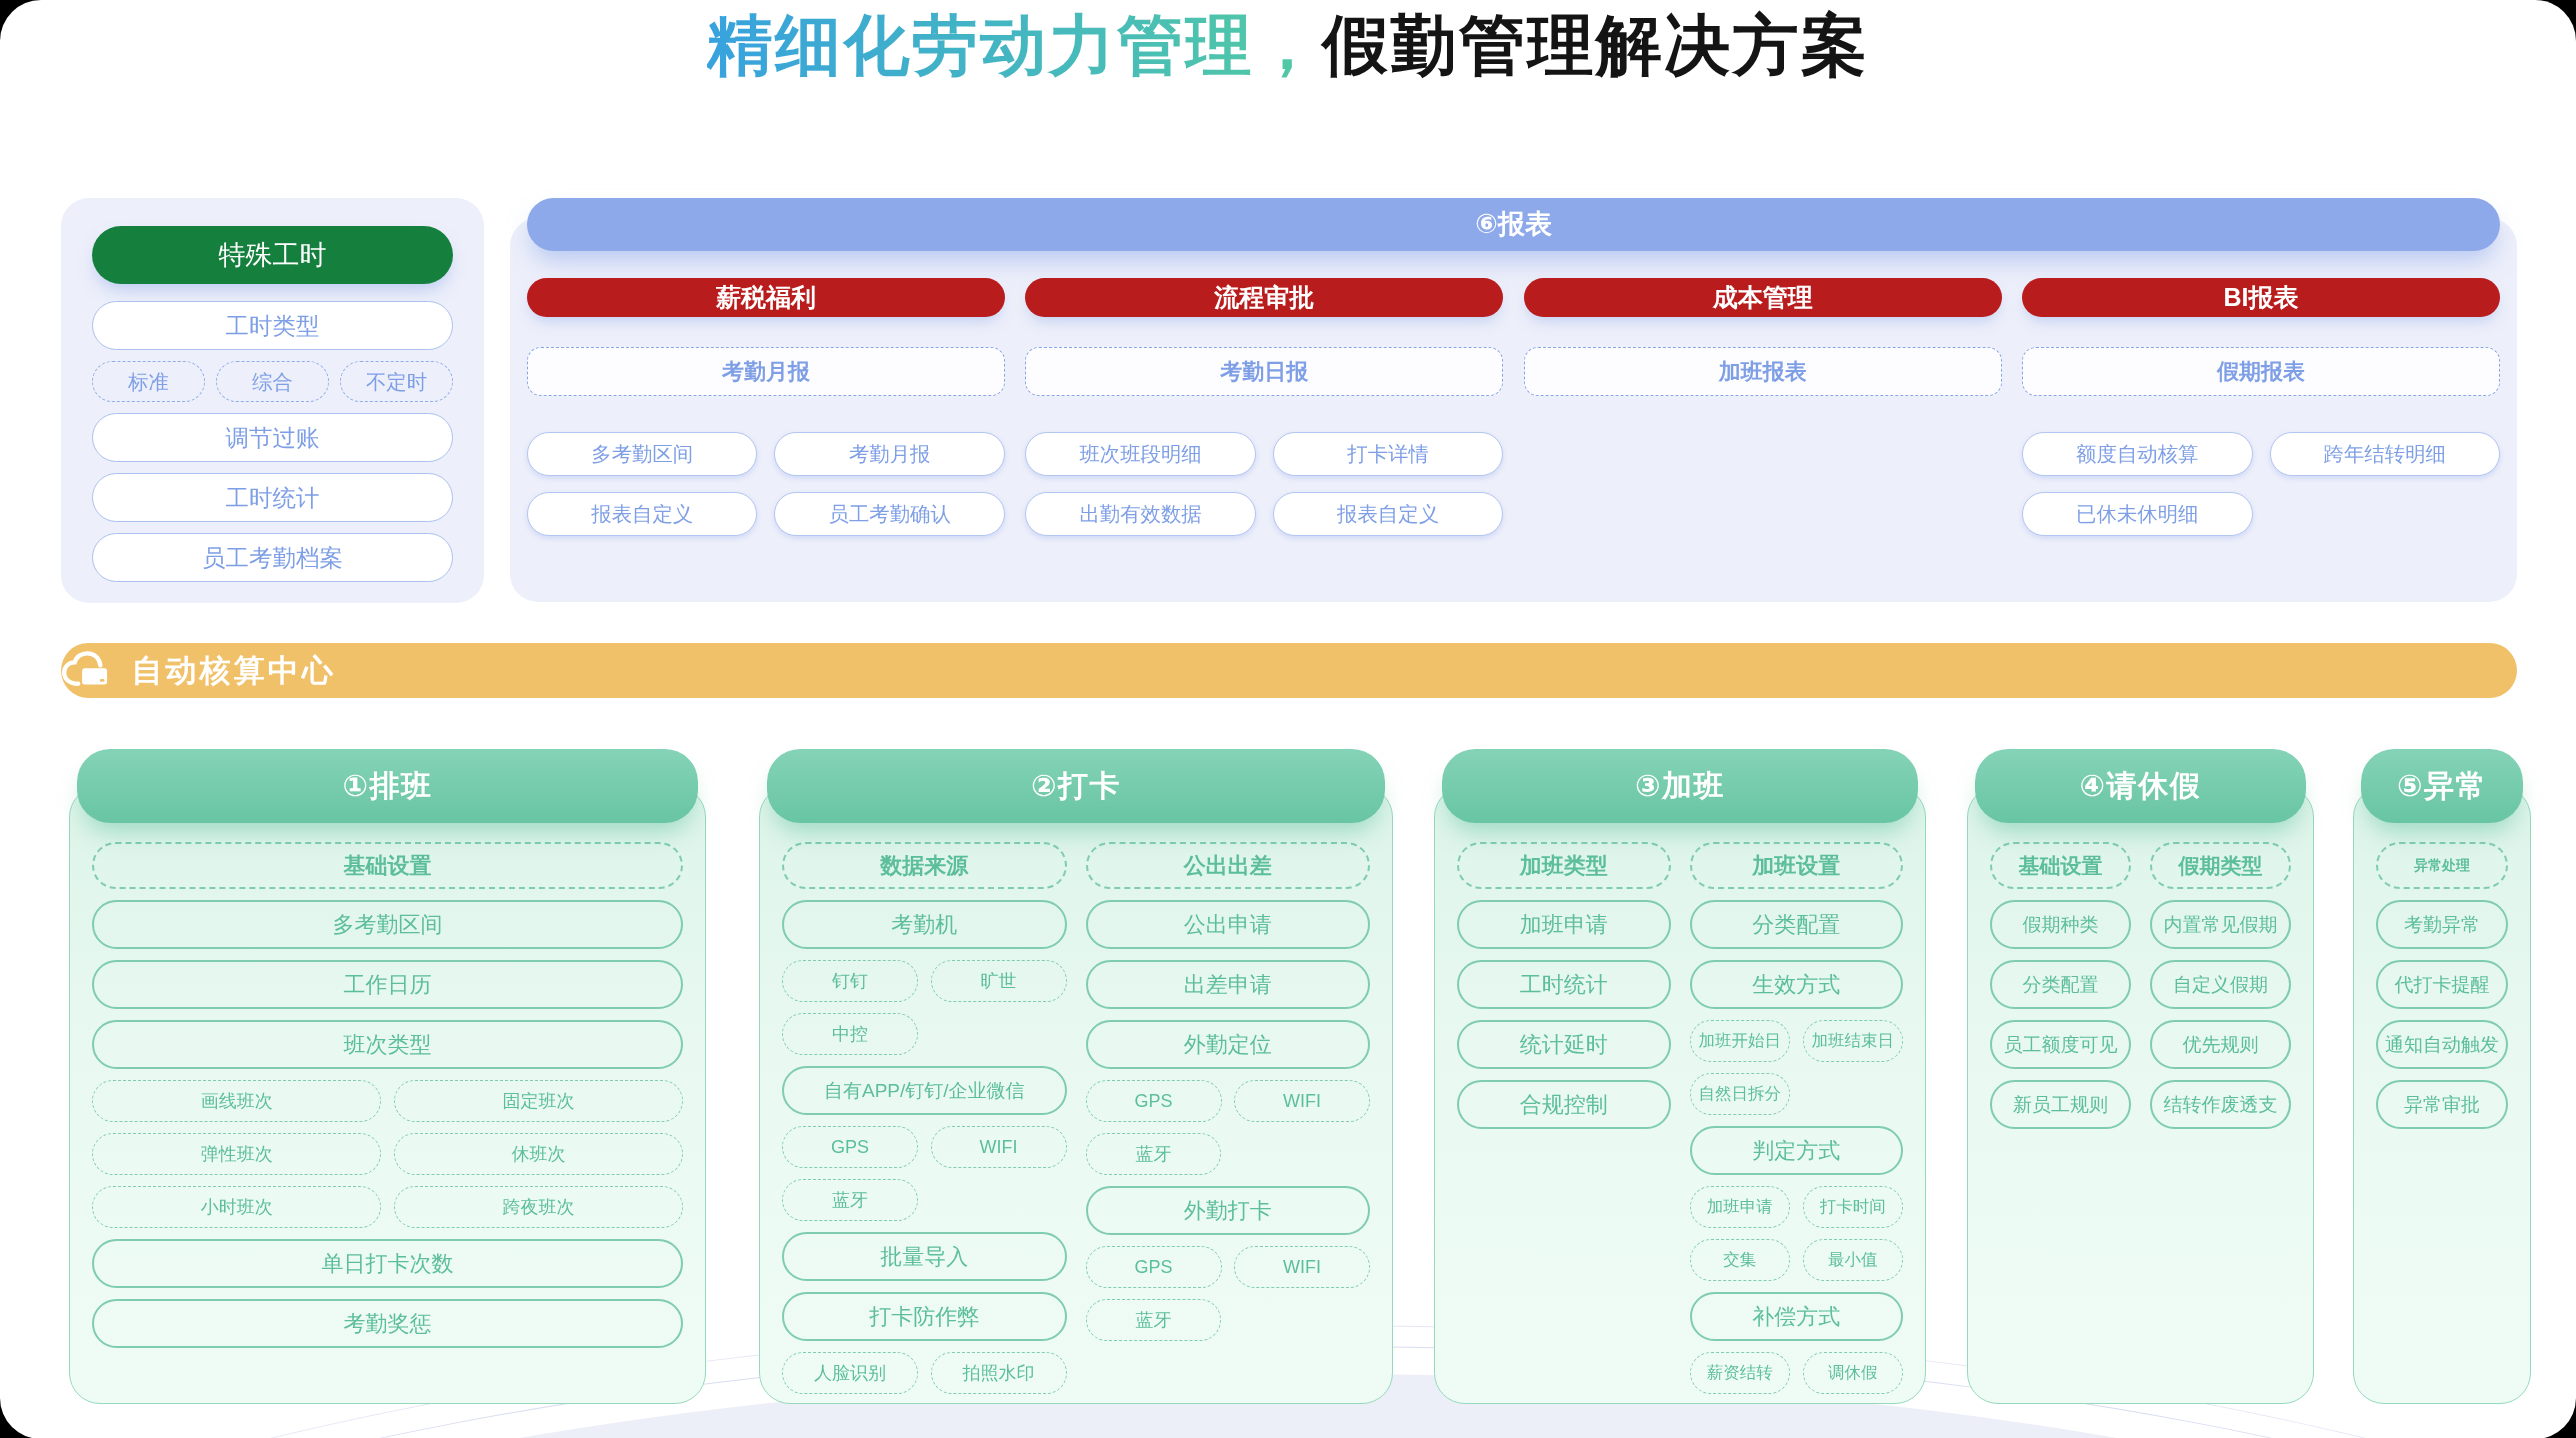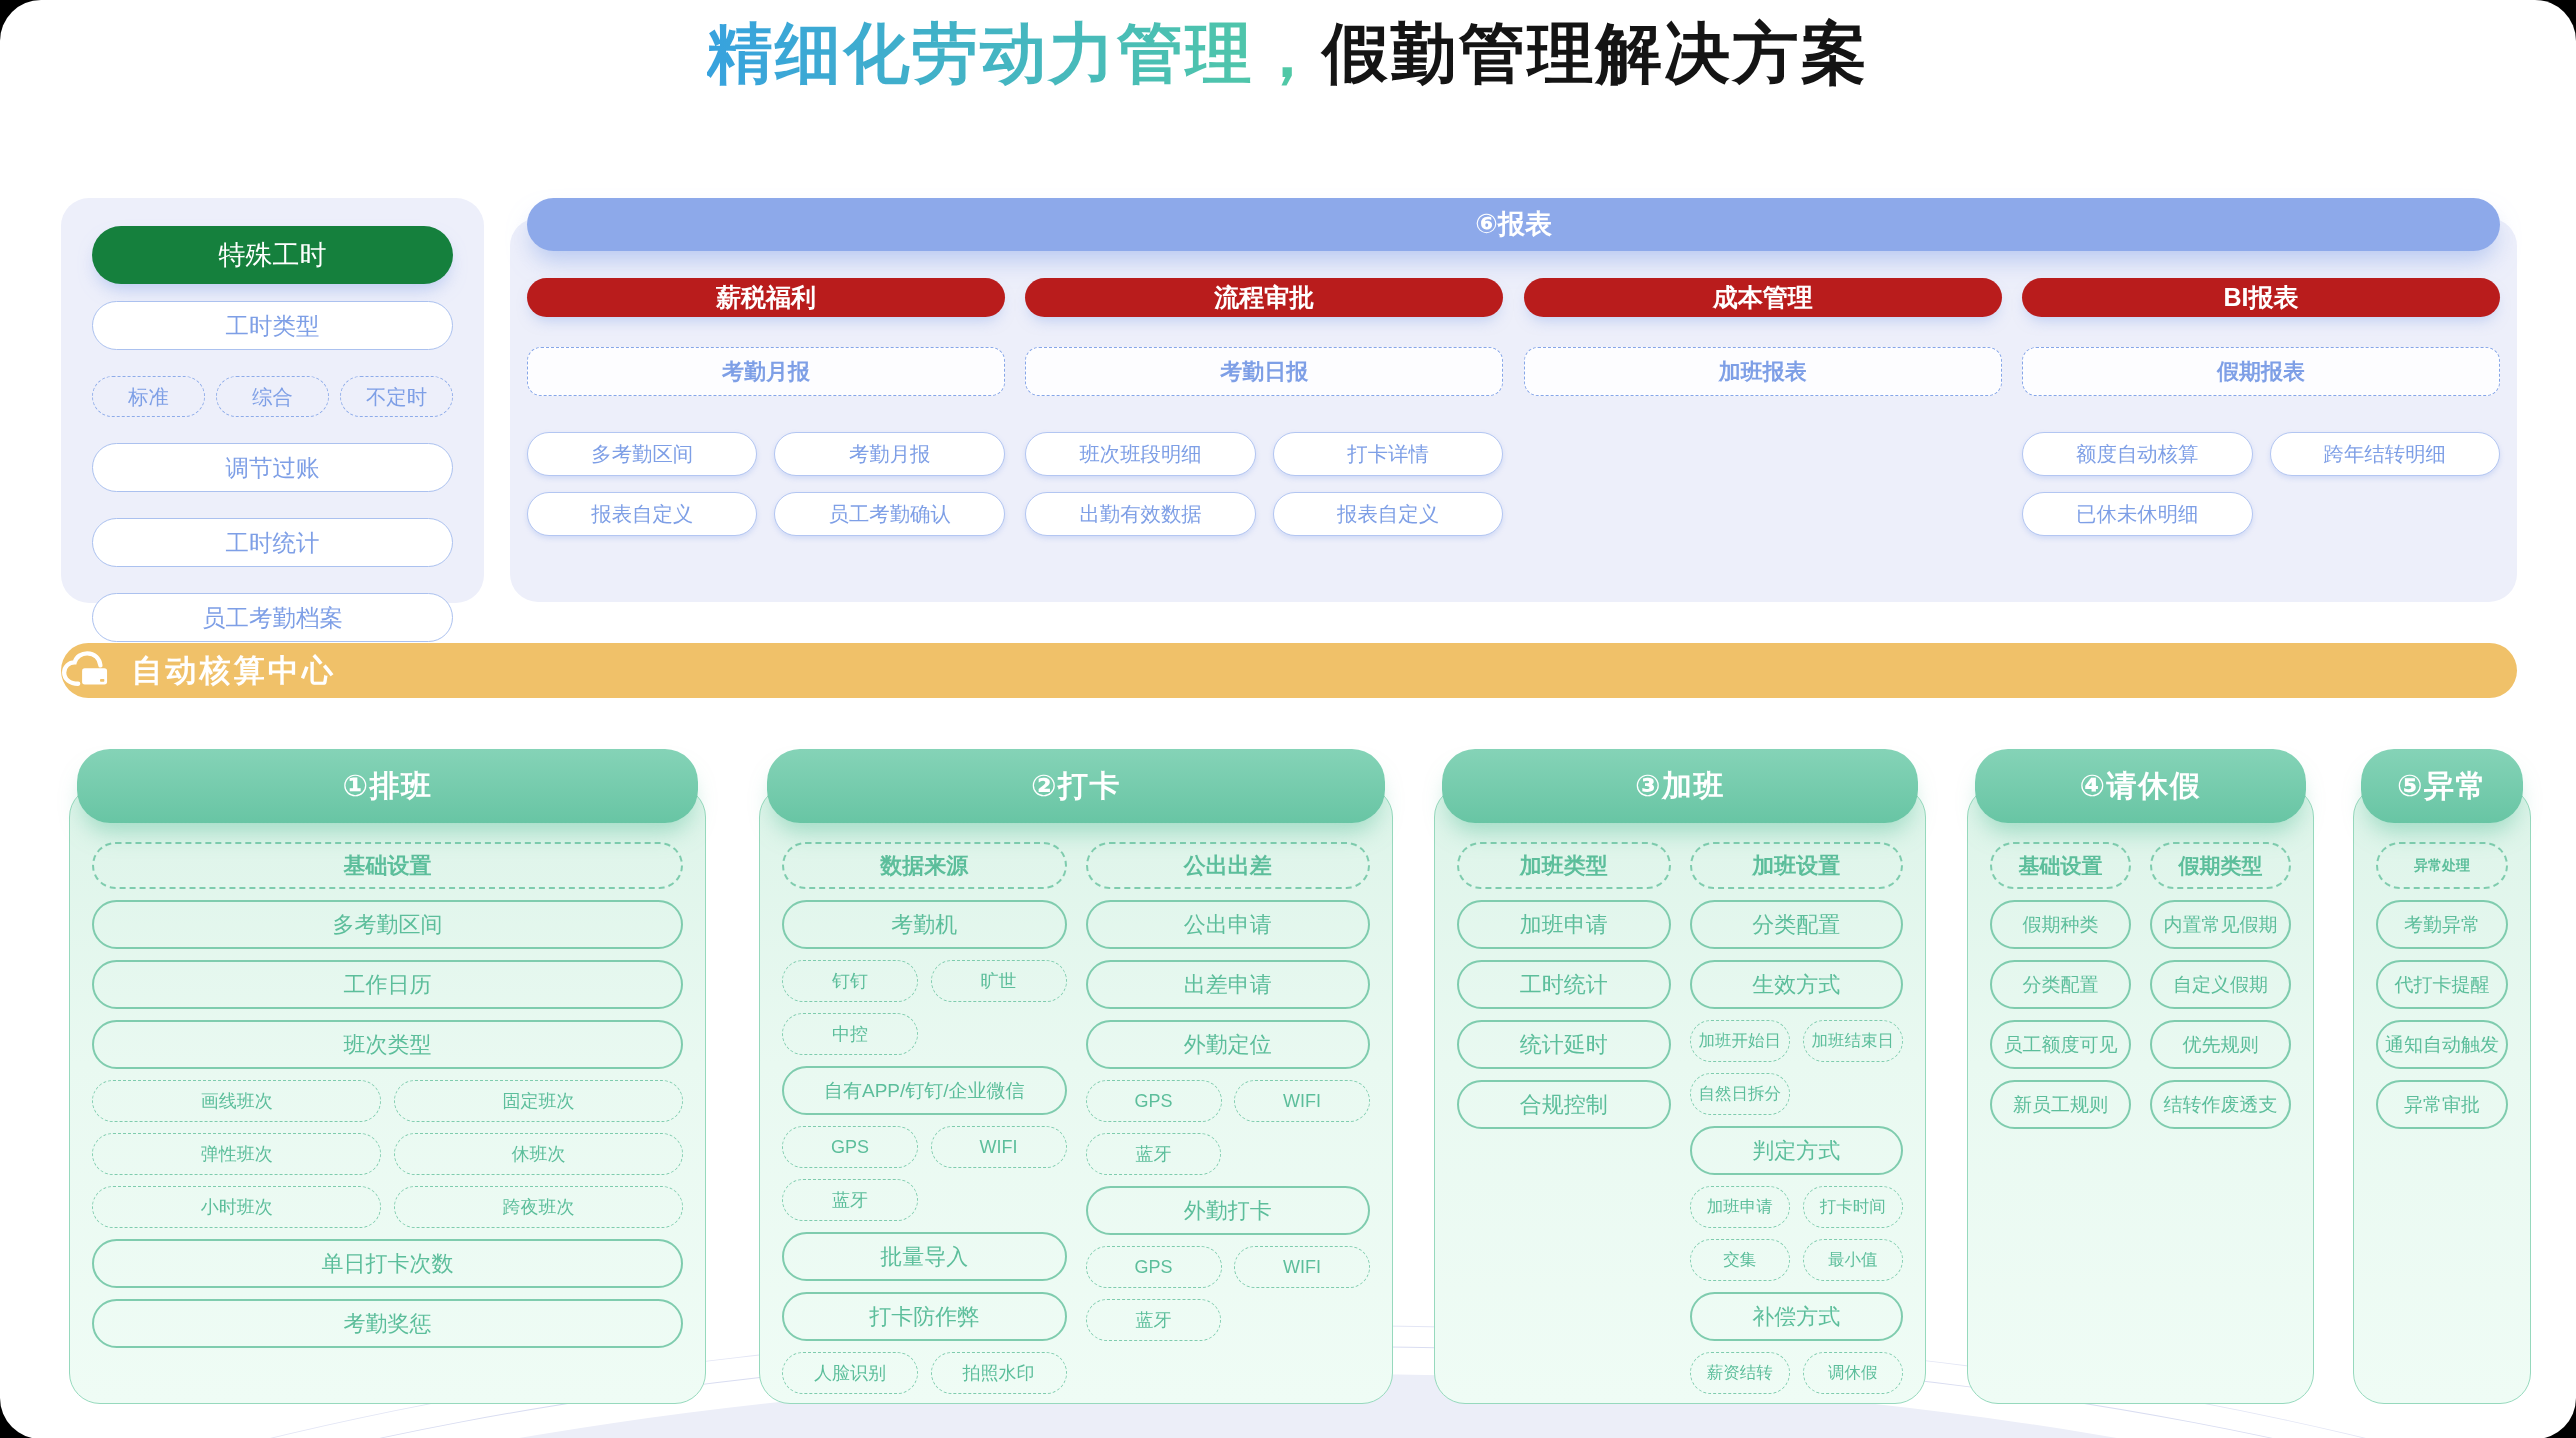--- a/index.html
+++ b/index.html
@@ -8,41 +8,41 @@
     border-radius:41px; overflow:hidden;
     font-family:"Liberation Sans","DejaVu Sans",sans-serif;
   }
   
   .deco{position:absolute;border-radius:50%;pointer-events:none;}
   .deco.ring2{left:-408px;top:1325px;width:3450px;height:1098px;border:1.6px solid #E3E6F5;}
   .deco.ring1{left:-361px;top:1346px;width:3372px;height:1066px;border:1.6px solid #D9DDF1;}
   .deco.fill {left:-329px;top:1374px;width:3294px;height:1019px;background:#ECEEF8;}
   
   .title{
-    position:absolute;top:7.8px;left:0;right:0;margin:8px;text-align:center;
+    position:absolute;top:7.8px;left:0;right:0;margin:0;text-align:center;
     font-size:66px;font-weight:bold;letter-spacing:2.4px;line-height:1.15;z-index:5;
   }
   .t-grad{color:#45BFB0;}
   @supports ((-webkit-background-clip:text) or (background-clip:text)){
     .t-grad{background:linear-gradient(90deg,#37A2DE 0%,#52CAA3 100%);
       -webkit-background-clip:text;background-clip:text;color:transparent;}
   }
   .t-dark{color:#141414;}
   
   .special-panel{
     position:absolute;left:61px;top:198px;width:423px;height:405px;
     background:#EDEFFA;border-radius:28px;box-sizing:border-box;
     padding:28px 31px 22px;z-index:2;
   }
   .blue-header{
     height:58px;background:#15803d;border-radius:29px;color:#fff;
     font-size:27px;font-weight:normal;display:flex;align-items:center;justify-content:center;
     box-shadow:0 9.4px 17px -4.7px rgba(141,169,234,.55);
   }
-  .sp-items{margin-top:17px;display:flex;flex-direction:column;gap:26px;}
+  .sp-items{margin-top:17px;display:flex;flex-direction:column;gap:11px;}
   .sp-pill{
     height:49px;background:#fff;border:1.6px solid #ABC1EF;border-radius:26px;
     color:#7E9FE6;font-size:23.5px;display:flex;align-items:center;justify-content:center;
     box-sizing:border-box;
   }
   .sp-dash-row{display:flex;gap:11px;}
   .sp-dash{
     flex:1;height:41px;border:1.6px dashed #8FACE9;border-radius:21px;
     color:#7E9FE6;font-size:20.4px;display:flex;align-items:center;justify-content:center;
     box-sizing:border-box;

